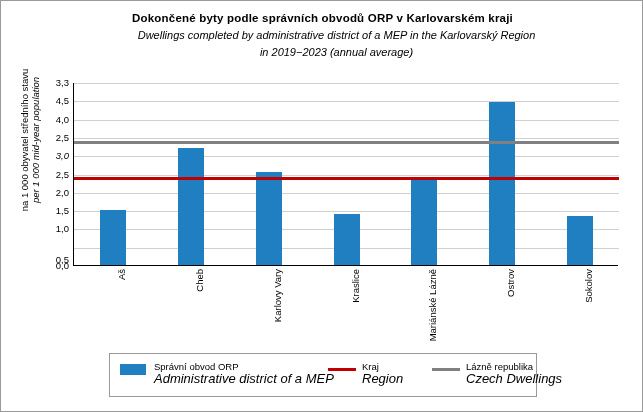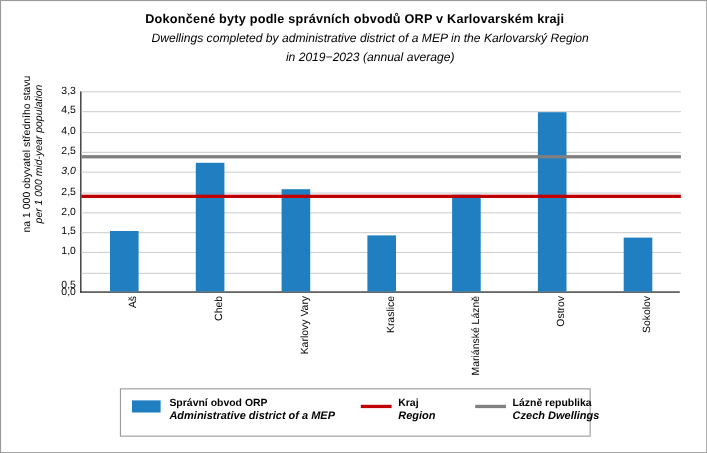--- a/index.html
+++ b/index.html
@@ -150,28 +150,27 @@
     left: 0;
     top: 6px;
     width: 28px;
     height: 3px;
   }
   .legend-text {
     position: absolute;
     left: 34px;
     top: -1px;
     white-space: nowrap;
-    font-weight: bold;
   }
   .legend-cz {
     font-size: 9.5px;
     line-height: 12px;
   }
   .legend-en {
-    font-size: 10px;
+    font-size: 13px;
     font-style: italic;
     line-height: 12px;
   }
 </style>
 </head>
 <body>
 
 <div id="frame">
 
   <div id="title-block">

